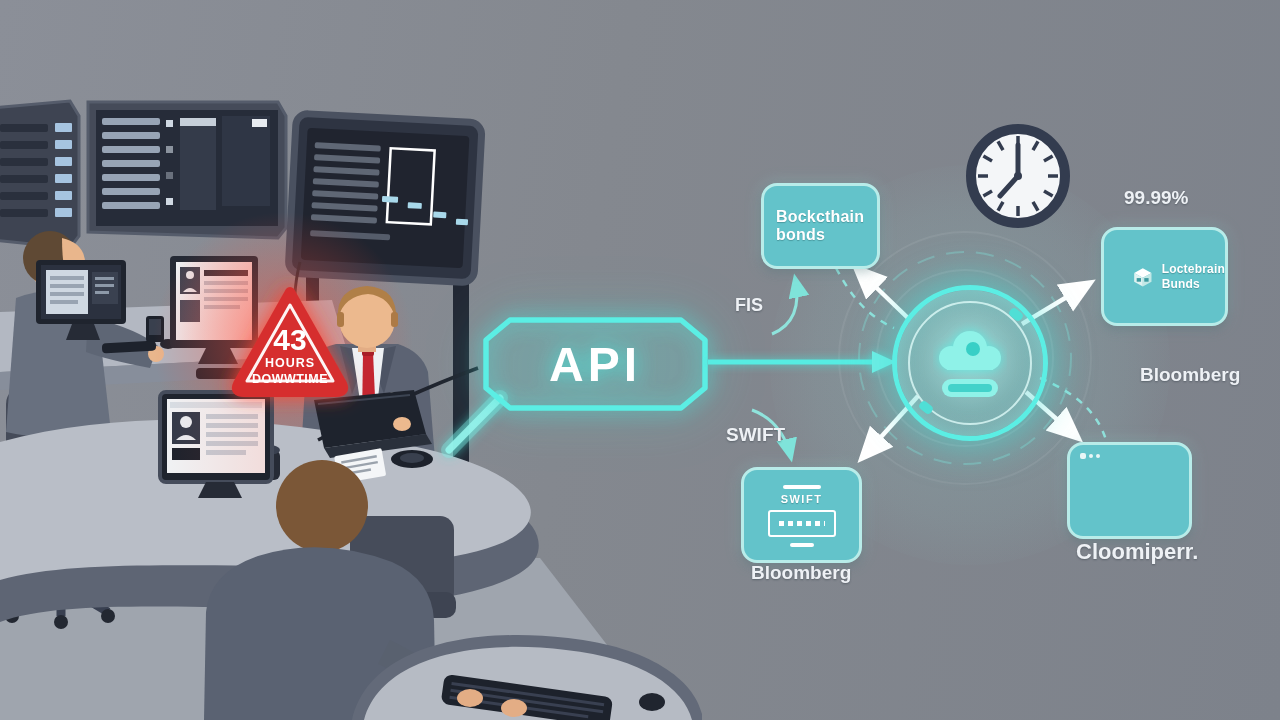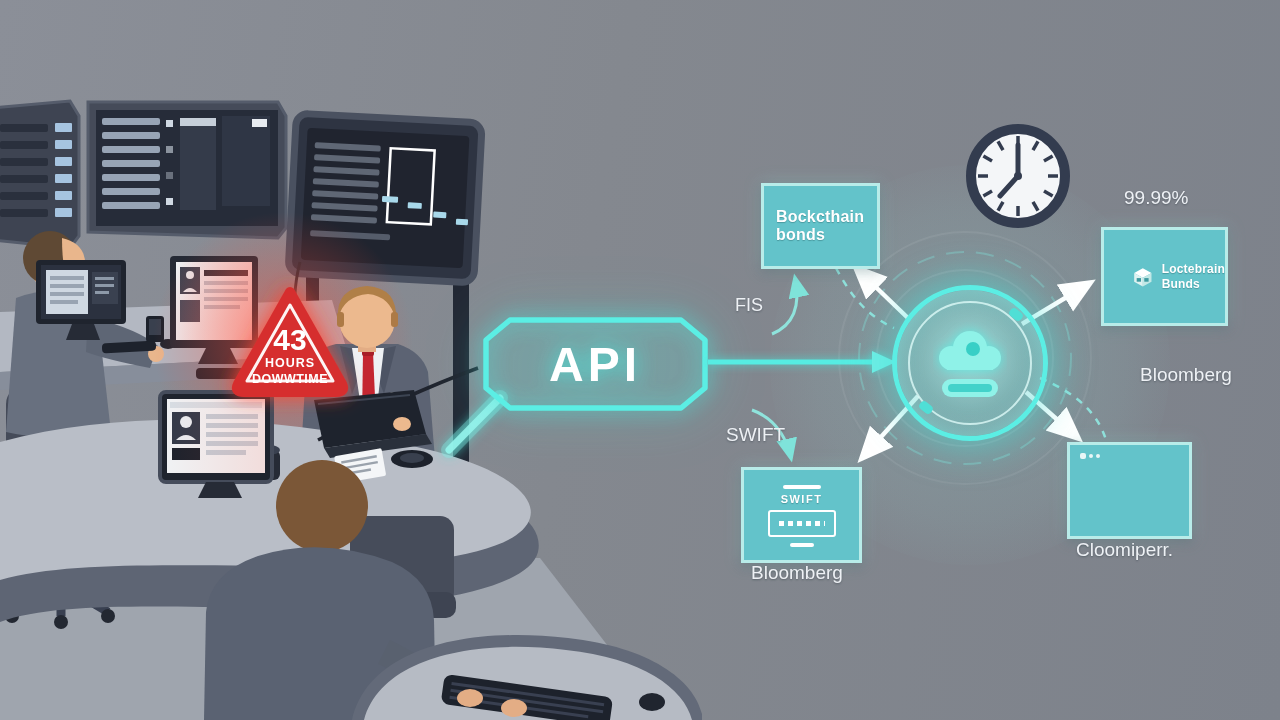--- a/index.html
+++ b/index.html
@@ -9,21 +9,21 @@
   .abs{position:absolute;}
   svg{display:block;}
   .scene{position:absolute;left:0;top:0;pointer-events:none;}
   .overlay{position:absolute;left:0;top:0;pointer-events:none;}
 
   
   .hub-glow-bg{left:770px;top:165px;width:400px;height:400px;border-radius:50%;
     background:radial-gradient(circle,rgba(150,235,228,.20) 0%,rgba(150,235,228,.08) 55%,rgba(150,235,228,0) 75%);}
 
   
-  .tealbox{position:absolute;background:#63c3ca;border:3px solid #b8ece9;border-radius:0;
+  .tealbox{position:absolute;background:#63c3ca;border:3px solid #b8ece9;border-radius:16px;
     color:#fff;font-weight:700;display:flex;flex-direction:column;justify-content:center;
     box-shadow:0 4px 10px rgba(30,40,50,.18),0 0 16px rgba(150,235,228,.28);}
   .node-label{font-size:16px;line-height:1.12;padding-left:12px;letter-spacing:.2px;
     text-shadow:0 1px 1px rgba(35,90,95,.4);}
   .node-label.small{font-size:12px;line-height:1.25;padding-left:0;}
 
   .box-blockchain{left:761px;top:183px;width:113px;height:80px;}
   .box-swift{left:741px;top:467px;width:115px;height:90px;align-items:center;}
   .box-lockchain{left:1101px;top:227px;width:121px;height:93px;}
   .box-dividend{left:1067px;top:442px;width:119px;height:91px;}
@@ -35,28 +35,28 @@
     display:flex;align-items:center;justify-content:center;}
   .swift-dashes{width:46px;height:5px;
     background:repeating-linear-gradient(90deg,#fff 0 5px,transparent 5px 9px);}
 
   .lock-row{display:flex;align-items:center;gap:8px;padding-left:28px;}
   .dividend-marks{position:absolute;left:10px;top:8px;display:flex;gap:3px;align-items:center;}
   .dividend-marks i{display:block;width:4px;height:4px;border-radius:50%;background:rgba(255,255,255,.85);}
   .dividend-marks i:first-child{width:6px;height:6px;border-radius:2px;}
 
   
-  .floatlabel{position:absolute;color:#eef1f5;font-weight:400;font-size:18px;
+  .floatlabel{position:absolute;color:#eef1f5;font-weight:700;font-size:18px;
     text-shadow:0 1px 2px rgba(45,55,65,.45);}
   .lab-fis{left:735px;top:295px;}
   .lab-fiis{left:726px;top:424px;font-size:19px;}
   .lab-bloom-left{left:751px;top:562px;font-size:19px;}
   .lab-uptime{left:1124px;top:187px;font-size:19px;}
   .lab-bloom-right{left:1140px;top:364px;font-size:19px;}
-  .lab-cloom{left:1076px;top:539px;font-size:19px;text-align:center;}
+  .lab-cloom{left:1076px;top:539px;font-size:22px;text-align:center;}
 
   
   .hub{left:892px;top:285px;width:146px;height:146px;border-radius:50%;
     border:5px solid #5beee4;
     background:radial-gradient(circle at 50% 45%,rgba(170,245,239,.70) 0%,rgba(120,215,210,.42) 52%,rgba(110,195,190,.20) 75%,rgba(110,195,190,.05) 100%);
     box-shadow:0 0 36px 8px rgba(70,226,216,.55),inset 0 0 26px rgba(125,240,233,.65);}
   .hub-ring{position:absolute;inset:11px;border-radius:50%;border:2px solid rgba(228,255,252,.75);}
   .hub-sat{position:absolute;width:14px;height:9px;border-radius:4px;background:#4fdfd6;}
   .hub-sat.a{right:20px;top:20px;transform:rotate(38deg);}
   .hub-sat.b{left:22px;bottom:24px;transform:rotate(38deg);}

